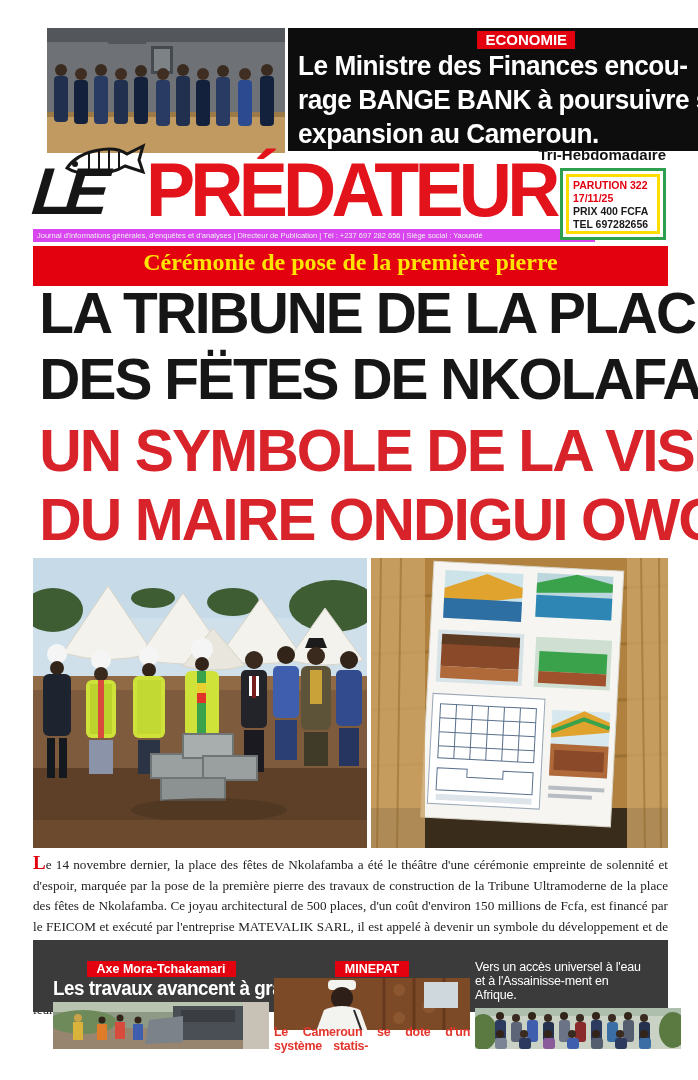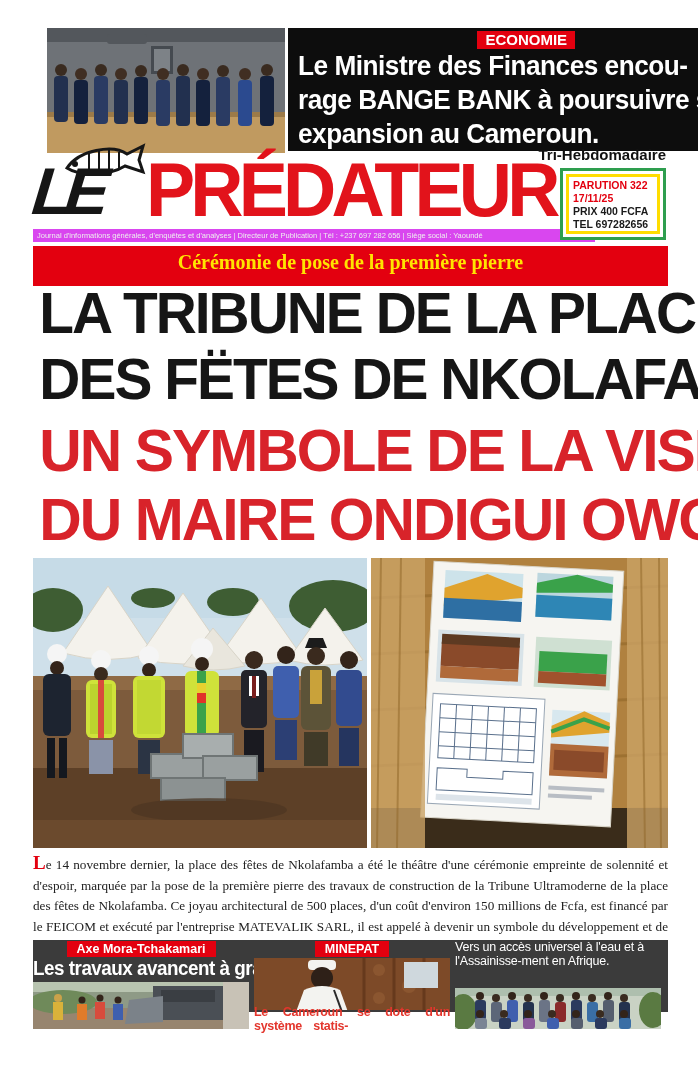--- a/index.html
+++ b/index.html
@@ -52,21 +52,21 @@
   #info-box .ib-yellow { background:#ffdd00; width:100%; height:100%; padding:3px; }
   #info-box .ib-white { background:#fff; width:100%; height:100%; padding:2px 4px; }
   .ib-line { font-weight:bold; font-size:10.5px; line-height:13px; white-space:nowrap; }
   .ib-line.red { color:#e3000f; }
   .ib-line.black { color:#1a1a1a; }
   
   #kicker-banner {
     position:absolute; left:33px; top:246px; width:635px; height:40px;
     background:#e3000f; color:#ffe400;
     font-family:"Liberation Serif", serif; font-weight:bold;
-    font-size:20px; line-height:33px; text-align:center; white-space:nowrap;
+    font-size:24px; line-height:33px; text-align:center; white-space:nowrap;
   }
   
   #headline-block { position:absolute; left:33px; top:280px; width:635px; text-align:center; }
   .hl-line {
     display:block; font-weight:bold; color:#161616;
     font-size:58px; line-height:66px; letter-spacing:-2px; white-space:nowrap;
     transform:scaleX(0.98); transform-origin:center;
   }
   .hl-line.red { color:#d8232a; font-size:60px; line-height:69px; }
   #headline-black { margin-bottom:4px; }
@@ -78,21 +78,21 @@
   #body-text {
     position:absolute; left:33px; top:853px; width:635px; height:84px;
     font-family:"Liberation Serif", serif; font-size:13.2px; line-height:20.5px;
     text-align:justify; color:#222;
   }
   #drop-cap { color:#e3000f; font-weight:bold; font-size:19px; }
   #page-ref { color:#e3000f; font-weight:bold; font-family:"Liberation Sans",sans-serif; font-size:14px; }
   
   #bottom-strip {
     position:absolute; left:33px; top:940px; width:635px; height:72px;
-    background:#3b3b3b; display:flex; padding:0; gap:5px;
+    background:#3b3b3b; display:flex; padding:20px; gap:5px;
   }
   .bottom-col { position:relative; height:100%; }
   #bottom-col-1 { width:216px; }
   #bottom-col-2 { width:196px; }
   #bottom-col-3 { flex:1; }
   .bottom-tag-row { text-align:center; line-height:16px; height:17px; }
   .bottom-tag {
     display:inline-block; background:#e3000f; color:#fff; font-weight:bold;
     font-size:12.5px; padding:0 10px; line-height:16px; white-space:nowrap;
   }

